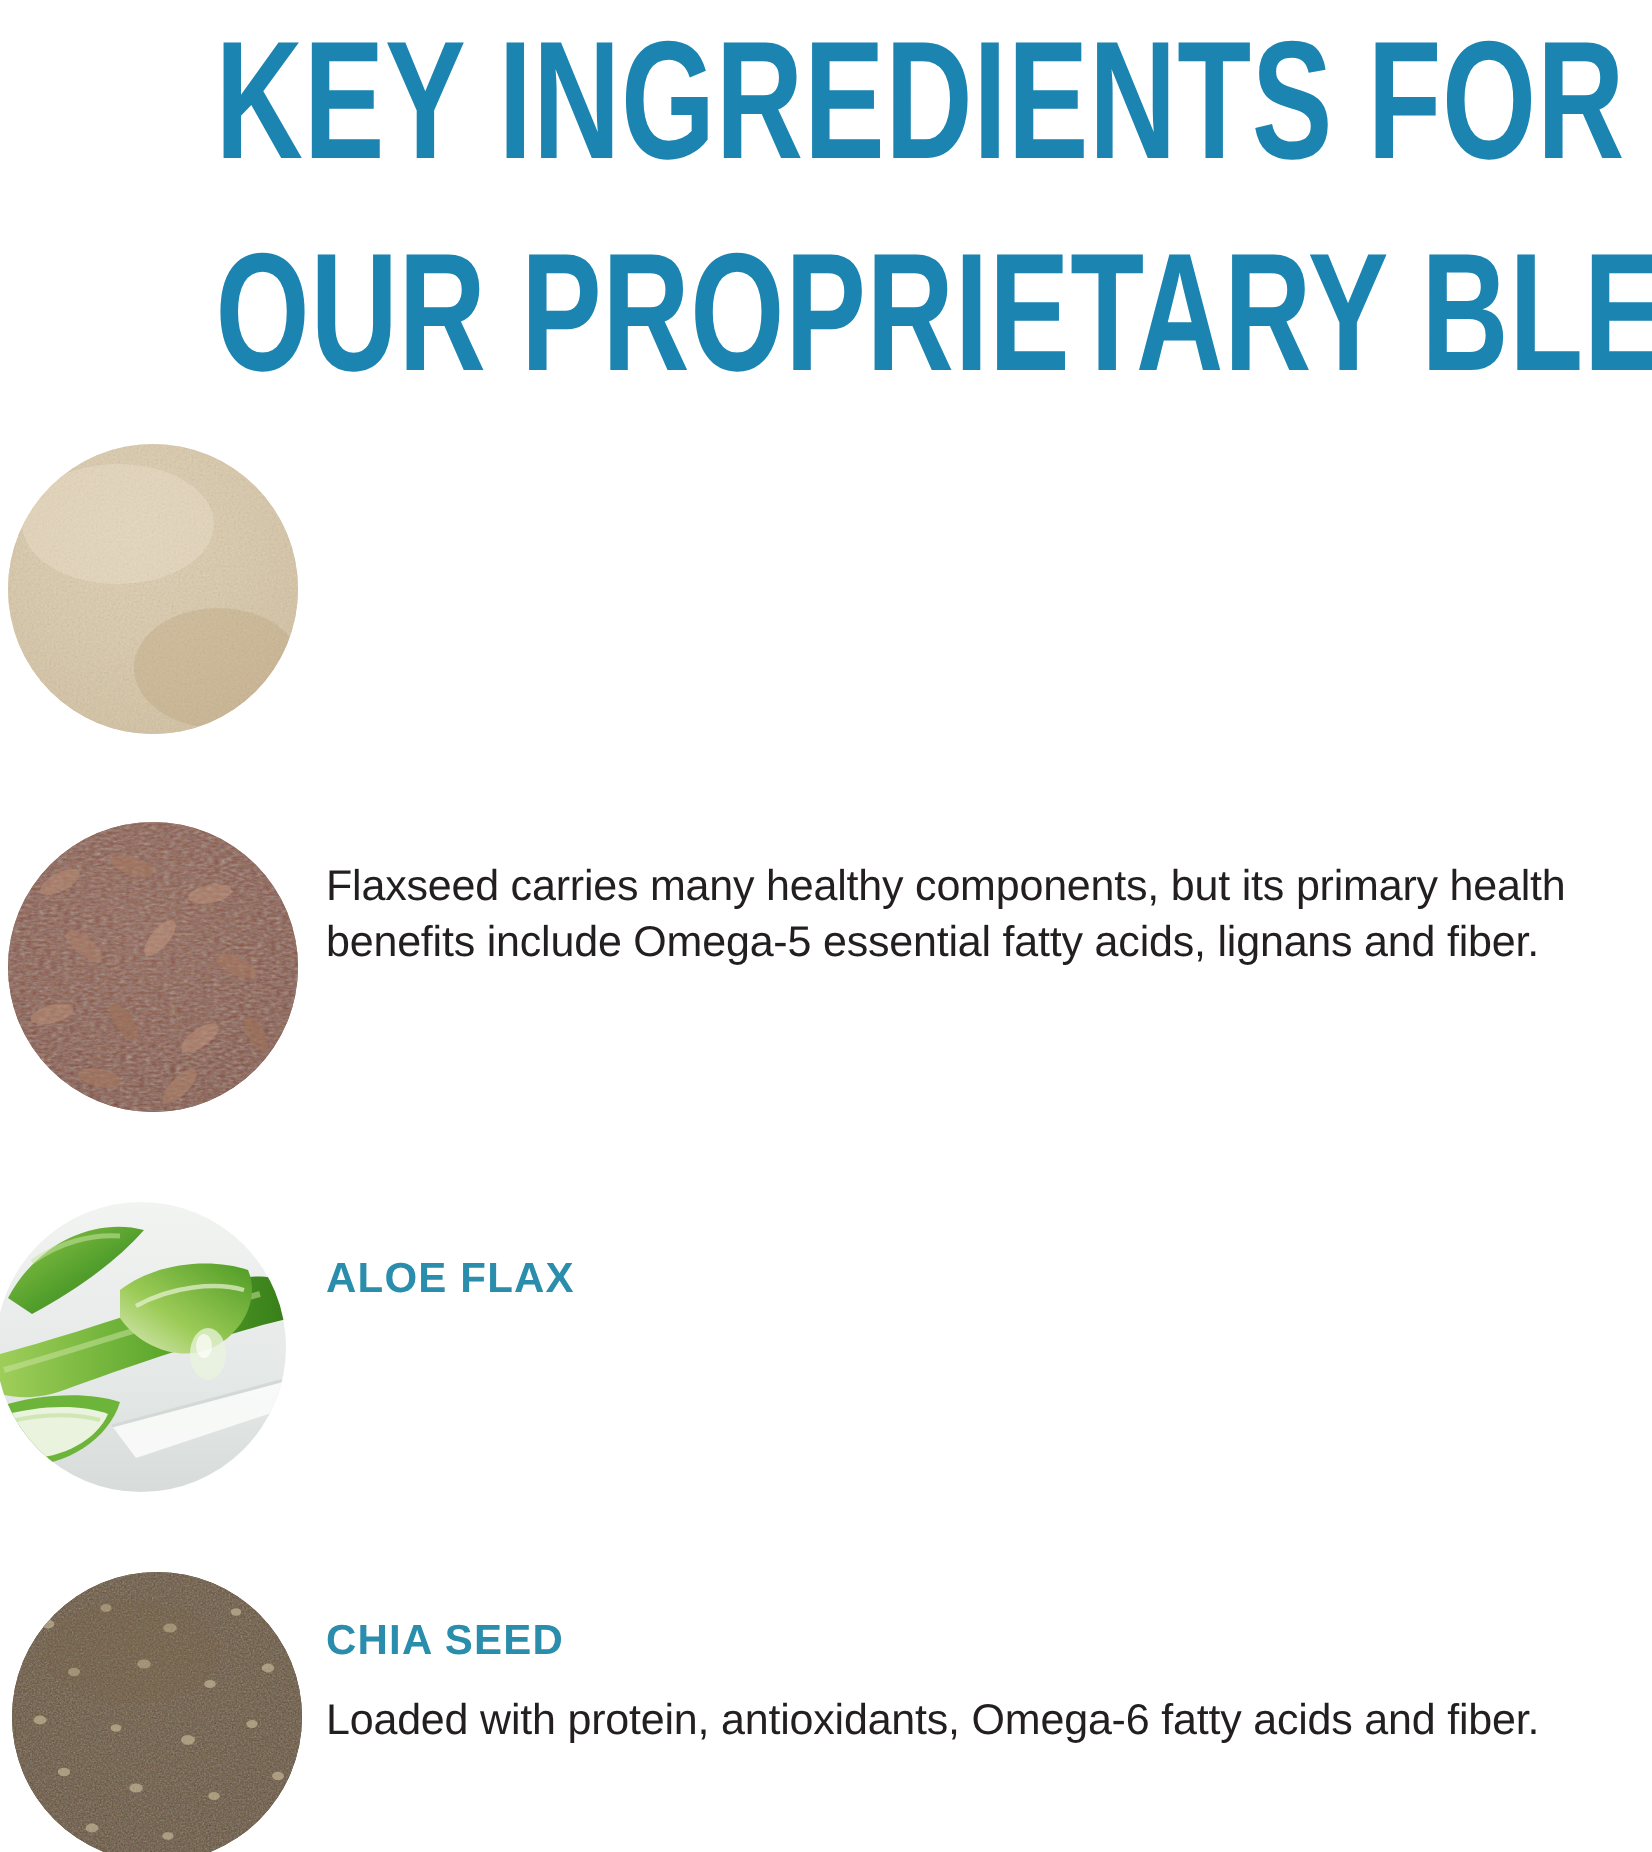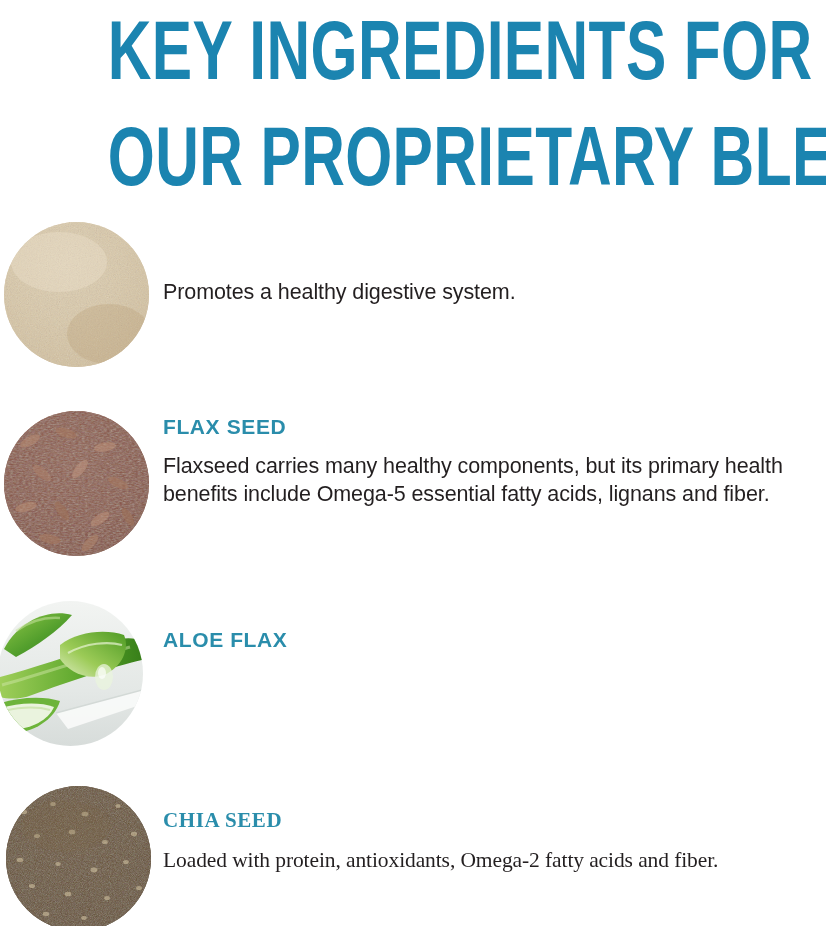--- a/index.html
+++ b/index.html
@@ -92,21 +92,21 @@
   #row-flax          { top: 409px; }
   #row-flax .thumb         { top: 2px;  left: 4px; }
   #row-flax .text-col      { top: 6px; }
 
   #row-aloe          { top: 601px; }
   #row-aloe .thumb         { top: 0px;  left: -2px; }
   #row-aloe .text-col      { top: 27px; }
 
   #row-chia          { top: 784px; }
   #row-chia .thumb         { top: 2px;  left: 6px; }
-  #row-chia .text-col      { top: 25px; font-family: Liberation Serif, serif; }
+  #row-chia .text-col      { top: 25px; }
 </style>
 </head>
 <body>
 
 <div class="title-block">
   <div class="title-line title-line-1">KEY INGREDIENTS FOR</div>
   <div class="title-line title-line-2">OUR PROPRIETARY BLEND</div>
 </div>
 
 <div class="row" id="row-psyllium">
@@ -125,21 +125,20 @@
         </filter>
       </defs>
       <rect width="145" height="145" fill="url(#psyG)"></rect>
       <rect width="145" height="145" fill="#D8C7A6" filter="url(#psyGrain)" opacity="0.85"></rect>
       <ellipse cx="55" cy="40" rx="48" ry="30" fill="#F0E6D2" opacity="0.35"></ellipse>
       <ellipse cx="105" cy="112" rx="42" ry="30" fill="#B59C74" opacity="0.30"></ellipse>
     </svg>
   </div>
   <div class="text-col">
     <div class="gap-sm"></div>
-    <div class="ing-desc">Promotes a healthy digestive system.</div>
   </div>
 </div>
 
 <div class="row" id="row-flax">
   <div class="thumb">
     <svg viewBox="0 0 145 145" xmlns="http://www.w3.org/2000/svg">
       <defs>
         <radialGradient id="flxG" cx="45%" cy="35%" r="80%">
           <stop offset="0%" stop-color="#9E6A54"></stop>
           <stop offset="55%" stop-color="#82503E"></stop>
@@ -163,21 +162,20 @@
         <ellipse cx="22" cy="96" rx="11" ry="4.5" fill="#B98C74" transform="rotate(-15 22 96)"></ellipse>
         <ellipse cx="58" cy="100" rx="11" ry="4.5" fill="#9E7158" transform="rotate(55 58 100)"></ellipse>
         <ellipse cx="96" cy="108" rx="11" ry="4.5" fill="#BC9179" transform="rotate(-35 96 108)"></ellipse>
         <ellipse cx="46" cy="128" rx="11" ry="4.5" fill="#A87B62" transform="rotate(12 46 128)"></ellipse>
         <ellipse cx="86" cy="132" rx="11" ry="4.5" fill="#B0836B" transform="rotate(-45 86 132)"></ellipse>
         <ellipse cx="124" cy="106" rx="10" ry="4.2" fill="#9E7158" transform="rotate(60 124 106)"></ellipse>
       </g>
     </svg>
   </div>
   <div class="text-col">
-    <div class="ing-name">FLAX SEED</div>
     <div class="gap-md"></div>
     <div class="ing-desc">Flaxseed carries many healthy components, but its primary health benefits include Omega-5 essential fatty acids, lignans and fiber.</div>
   </div>
 </div>
 
 <div class="row" id="row-aloe">
   <div class="thumb">
     <svg viewBox="0 0 145 145" xmlns="http://www.w3.org/2000/svg">
       <defs>
         <linearGradient id="aloeBg" x1="0" y1="0" x2="0" y2="1">
@@ -266,15 +264,15 @@
           <ellipse cx="78" cy="132" rx="2.8" ry="1.9"></ellipse>
         <ellipse cx="112" cy="136" rx="3.1" ry="2.1"></ellipse>
           <ellipse cx="8" cy="114" rx="2.6" ry="1.8"></ellipse>
       </g>
       <ellipse cx="60" cy="40" rx="44" ry="26" fill="#7C6540" opacity="0.18"></ellipse>
     </svg>
   </div>
   <div class="text-col">
     <div class="ing-name">CHIA SEED</div>
     <div class="gap-md"></div>
-    <div class="ing-desc">Loaded with protein, antioxidants, Omega-2 fatty acids and fiber.</div>
+    <div class="ing-desc">Loaded with protein, antioxidants, Omega-6 fatty acids and fiber.</div>
   </div>
 </div>
 
 </body></html>

